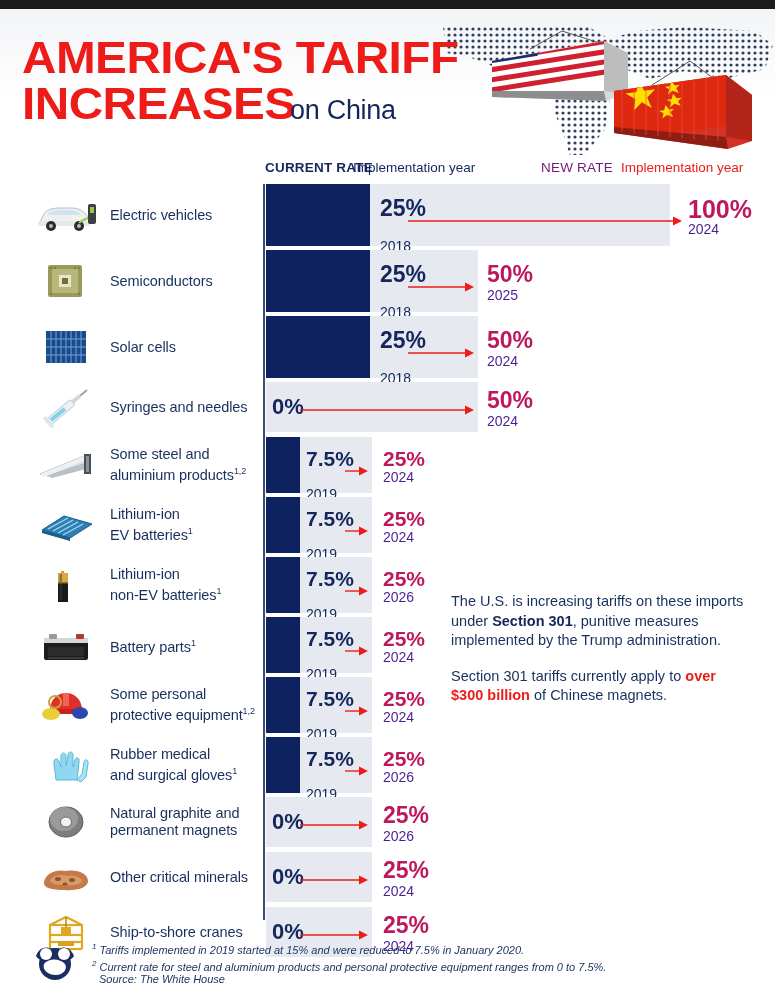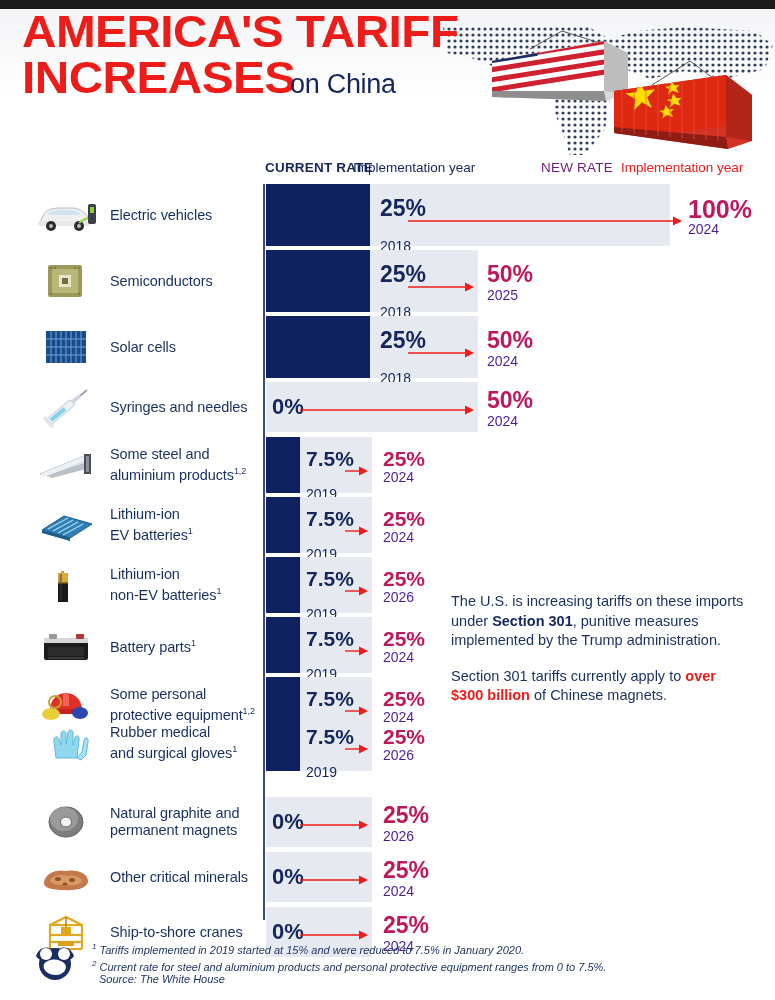--- a/index.html
+++ b/index.html
@@ -10,21 +10,21 @@
     overflow: hidden;
   }
   .page { position: relative; width: 775px; height: 1000px; background:#fff; }
 
   
   .topbar { position:absolute; top:0; left:0; width:775px; height:9px; background:#1b1b1b; }
 
   
   .header { position:absolute; top:9px; left:0; width:775px; height:146px; overflow:hidden;
             background: linear-gradient(#f3f4f6, #ffffff 60%); }
-  .title-wrap { position:absolute; left:22px; top:0; width:470px; }
+  .title-wrap { position:absolute; left:22px; top:26px; width:470px; }
   .title-l1, .title-l2 {
     font-family:"Liberation Sans", sans-serif;
     font-weight:bold; font-size:45px; line-height:46px;
     color:#ee1c18; letter-spacing:-0.5px;
     transform: scaleX(1.06); transform-origin: left center;
   }
   .title-l2row { display:flex; align-items:baseline; gap:10px; }
   .title-sub { font-size:27px; font-weight:normal; color:#14265c; letter-spacing:-0.3px;
                transform: scaleX(1.0); }
 
@@ -453,21 +453,21 @@
           <div class="curyear" style="left: 306px; top: 33px;">2019</div>
           <div class="arrow" style="left: 345px; top: 29px; width: 23px;">
             <svg viewBox="0 0 23 10" preserveAspectRatio="none">
       <line x1="0" y1="5" x2="15" y2="5" stroke="#ee1c18" stroke-width="1.4"></line>
       <polygon points="14,0.5 23,5 14,9.5" fill="#ee1c18"></polygon>
             </svg>
           </div>
           <div class="newval" style="left: 383px; font-size: 21px; top: 11px;">25%</div>
           <div class="newyear" style="left: 383px; top: 33px;">2024</div>
         </div>
-        <div class="row" style="top: 531px; height: 56px; text-decoration: underline;">
+        <div class="row" style="top: 553px; height: 56px; text-decoration: underline;">
           <div class="label-cell">
             <div class="icon-box">
               <svg viewBox="0 0 64 42" width="64" height="42" style="display:block">
                 <path d="M22 36 L20 20 C19 15 23 13 25 17 L27 23 L27 12 C27 8 32 8 32 12 L32 22 L34 11 C34 7 39 7 39 11 L39 23 L41 16 C42 12 46 14 45 18 L43 36 Z" fill="#8fd8ef" stroke="#5eb9d6"></path>
         <path d="M43 36 L48 30 L50 18 C51 14 55 16 54 20 L52 33 L47 38 Z" fill="#a8e2f4" stroke="#5eb9d6"></path>
               </svg>
             </div>
             <div class="item-label"><span>Rubber medical</span><br><span>and surgical gloves</span><sup>1</sup></div>
           </div>
           <div class="track" style="left: 266px; top: 0px; width: 106px; height: 56px;"></div>

